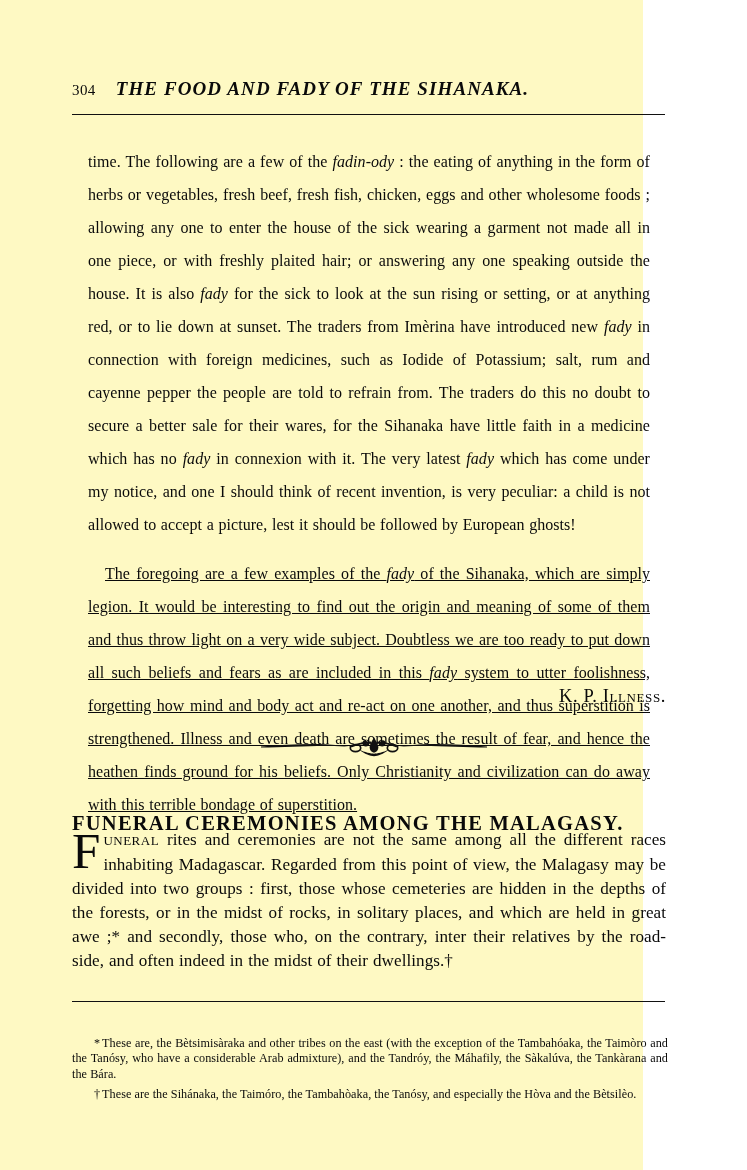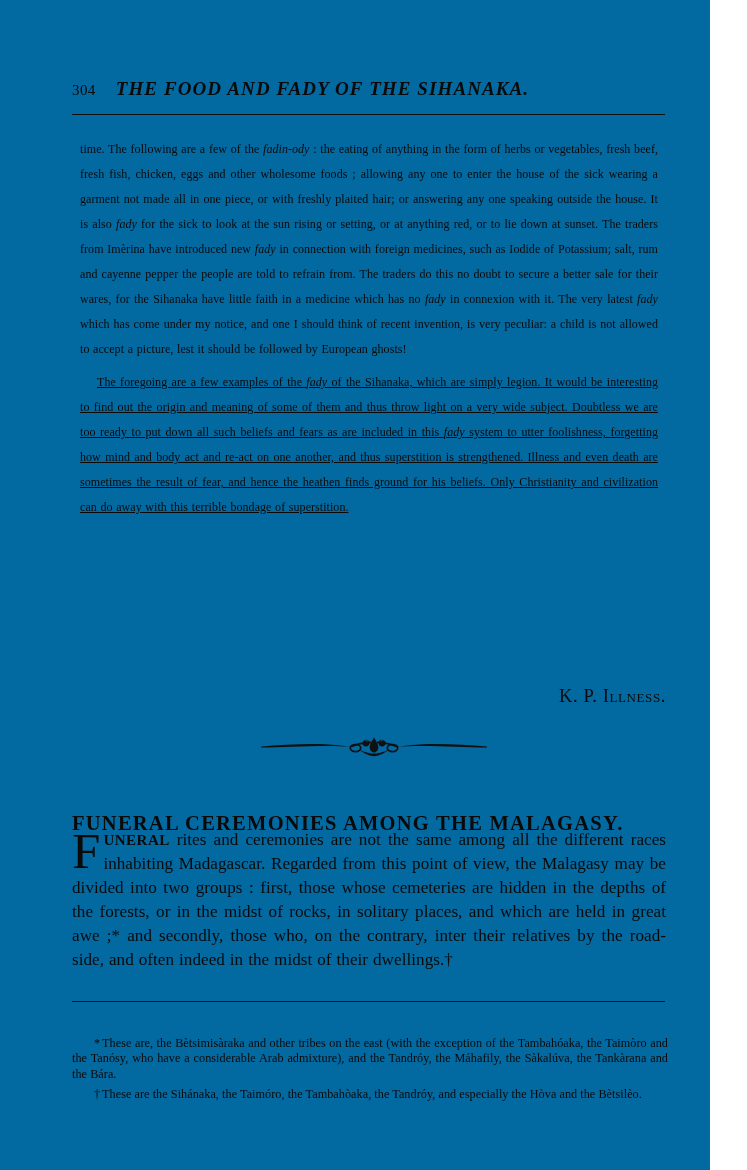--- a/index.html
+++ b/index.html
@@ -13,23 +13,23 @@
     height: 1170px;
     position: relative;
     font-family: "Liberation Serif", "DejaVu Serif", serif;
     color: #0a0a0a;
     overflow: hidden;
   }
 
   .page {
     position: absolute;
     left: 0; top: 0;
-    width: 710px;
+    width: 643px;
     height: 1170px;
-    background: #0369a1;
+    background: #fef9c3;
   }
 
   
   .running-head {
     position: absolute;
     left: 72px;
     top: 78px;
     width: 593px;
     display: flex;
     align-items: baseline;
@@ -58,23 +58,23 @@
   }
 
   
   .textblock {
     position: absolute;
     left: 72px;
     top: 129px;
     width: 594px;
   }
   p.body {
-    margin: 8px;
-    font-size: 12px;
-    line-height: 25px;
+    margin: 16px;
+    font-size: 16px;
+    line-height: 33px;
     text-align: justify;
     text-justify: inter-word;
     letter-spacing: 0.05px;
     word-spacing: 0.6px;
   }
   p.body.indent {
     text-indent: 17px;
     text-decoration: underline;
   }
   .it { font-style: italic; }
@@ -134,23 +134,22 @@
   }
   p.drop {
     margin: 0;
     font-size: 17.1px;
     line-height: 24.05px;
     text-align: justify;
     letter-spacing: 0.05px;
     word-spacing: 0.6px;
   }
   .lead-caps {
-    font-size: 15px;
+    font-size: 13px;
     letter-spacing: 0.5px;
-    font-weight: bold;
   }
 
   
   .rule-foot {
     position: absolute;
     left: 72px;
     top: 1001px;
     width: 593px;
     height: 0;
     border-top: 1.5px solid #111;
@@ -213,16 +212,16 @@
 
   <div class="dropblock">
     <span class="dropcap">F</span>
     <p class="drop"><span class="lead-caps">UNERAL</span><span> rites and ceremonies are not the same among all the different races inhabiting Madagascar.  Regarded from this point of view, the Malagasy may be divided into two groups : first, those whose cemeteries are hidden in the depths of the forests, or in the midst of rocks, in solitary places, and which are held in great awe ;* and secondly, those who, on the contrary, inter their relatives by the road-side, and often indeed in the midst of their dwellings.†</span></p>
   </div>
 
   <div class="rule-foot"></div>
 
   <div class="footnotes">
     <p class="note first"><span class="marker">*</span><span>These are, the Bètsimisàraka and other tribes on the east (with the exception of the Tambahóaka, the Taimòro and the Tanósy, who have a considerable Arab admixture), and the Tandróy, the Máhafily, the Sàkalúva, the Tankàrana and the Bára.</span></p>
-    <p class="note second"><span class="marker">†</span><span>These are the Sihánaka, the Taimóro, the Tambahòaka, the Tandróy, and especially the Hòva and the Bètsilèo.</span></p>
+    <p class="note second"><span class="marker">†</span><span>These are the Sihánaka, the Taimóro, the Tambahòaka, the Tanósy, and especially the Hòva and the Bètsilèo.</span></p>
   </div>
 
 </div>
 
 </body></html>

